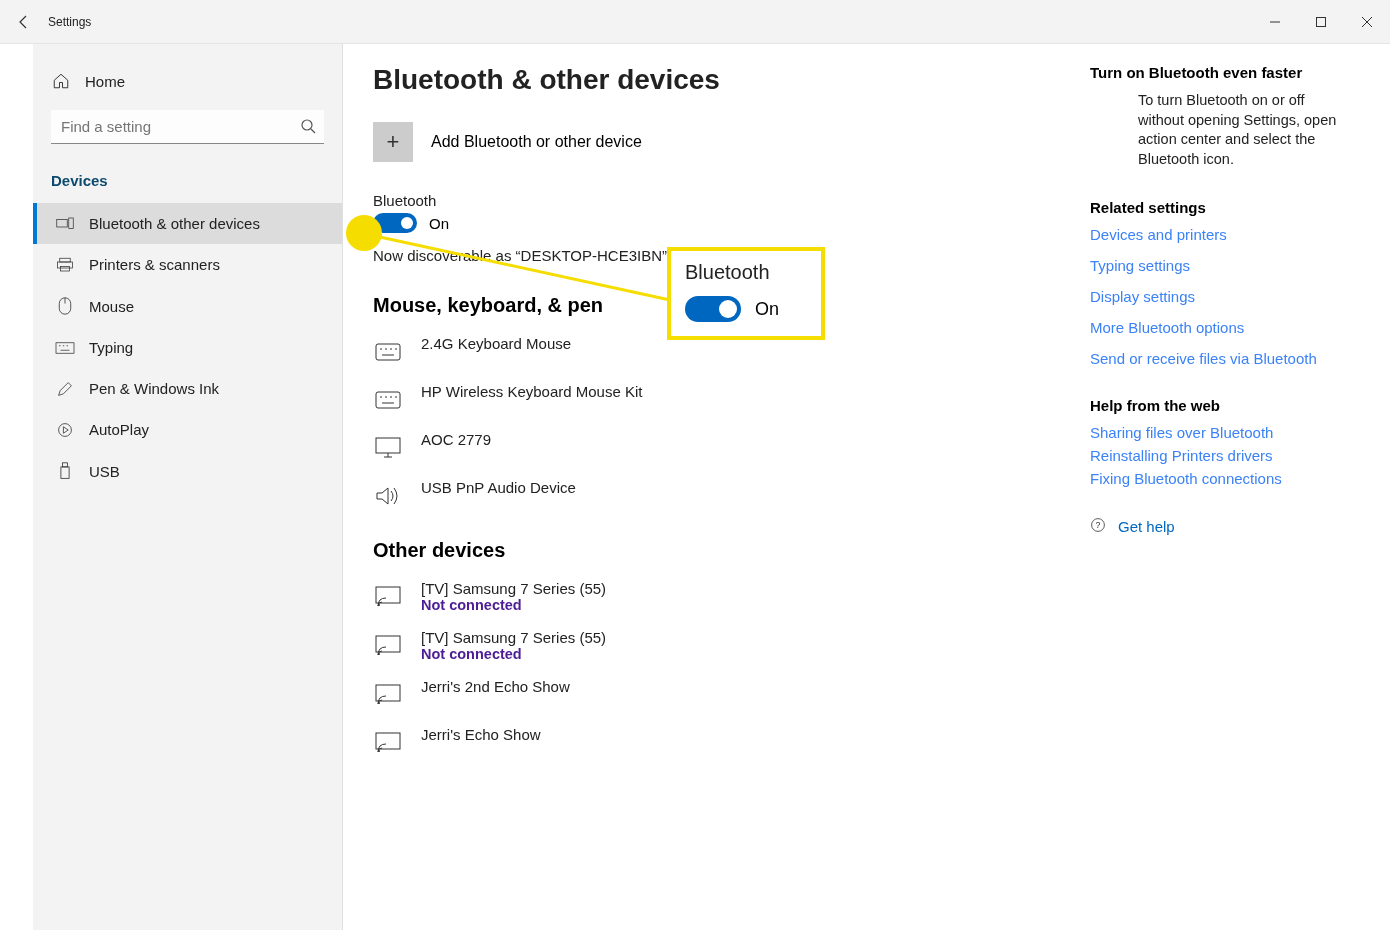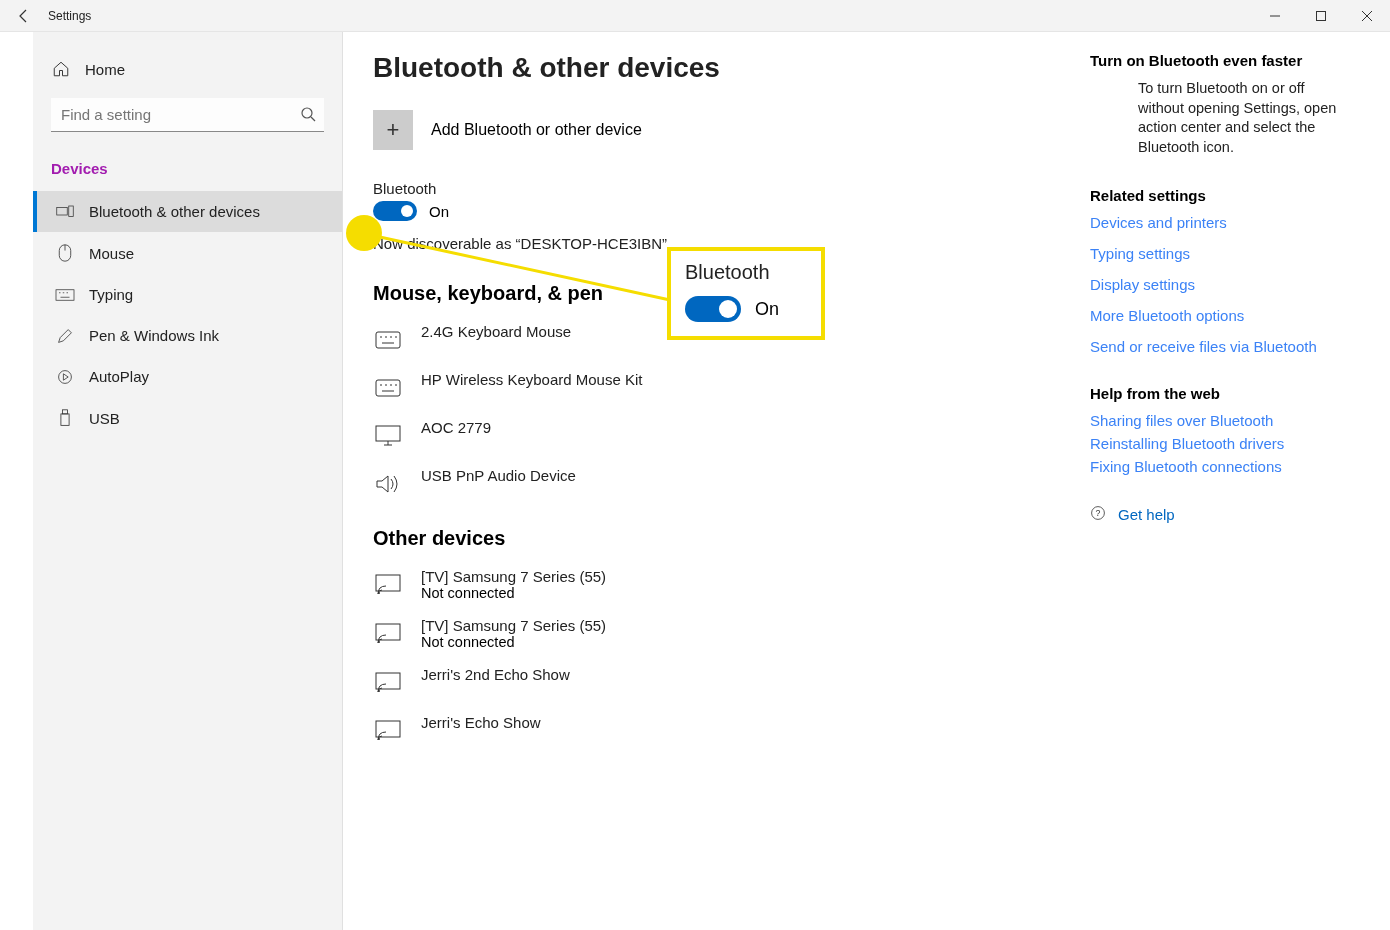--- a/index.html
+++ b/index.html
@@ -1,40 +1,40 @@
 <!DOCTYPE html>
 <html><head>
 <meta charset="utf-8">
 <style>
   * { box-sizing: border-box; margin: 0; padding: 0; font-family: "Segoe UI", sans-serif; }
   body { width: 1390px; height: 930px; background: #fff; overflow: hidden; position: relative; }
 
   
-  .titlebar { height: 32px; display: flex; align-items: center; background: #f3f3f3; border-bottom: 1px solid #e5e5e5; }
+  .titlebar { height: 44px; display: flex; align-items: center; background: #f3f3f3; border-bottom: 1px solid #e5e5e5; }
   .titlebar .back { width: 48px; height: 32px; display:flex; align-items:center; justify-content:center; color:#333; }
   .titlebar .title { font-size: 12px; color: #222; }
   .titlebar .spacer { flex: 1; }
   .win-btn { width: 46px; height: 32px; display:flex; align-items:center; justify-content:center; color:#333; }
   .win-btn svg { width: 10px; height: 10px; }
 
   .body-area { display:flex; height: calc(930px - 32px); padding-left: 33px; }
 
   
   .sidebar { width: 310px; background: #f3f3f3; border-right: 1px solid #e0e0e0; padding-top: 18px; }
   .home-row { display:flex; align-items:center; gap: 14px; padding: 10px 18px; font-size: 15px; color:#222; }
   .home-row .icon-slot { width: 20px; display:flex; justify-content:center; }
   .search-wrap { padding: 10px 18px 18px 18px; }
   .search-box { position: relative; }
   .search-box input {
     width: 100%; height: 34px; padding: 4px 30px 4px 10px;
     border: none; border-bottom: 1.5px solid #888; background: #fdfdfd;
     font-size: 15px; outline: none;
   }
   .search-box .srch-icon { position:absolute; right:8px; top:8px; color:#555; }
-  .cat-header { padding: 10px 18px; font-size: 15px; font-weight: 600; color:#a21caf; }
+  .cat-header { padding: 10px 18px; font-size: 15px; font-weight: 600; color:#0c4a6e; }
   .nav-list { margin-top: 4px; }
   .nav-item {
     display:flex; align-items:center; gap: 14px;
     padding: 12px 18px; font-size: 15px; color:#222; cursor: pointer;
     border-left: 4px solid transparent;
   }
   .nav-item.selected { background:#dcdcdc; border-left: 4px solid #0078d4; }
   .nav-item .icon-slot { width: 20px; display:flex; justify-content:center; }
 
   
@@ -56,21 +56,21 @@
     width: 12px; height: 12px; border-radius: 50%; background:#fff;
     position:absolute; top: 4px; right: 4px;
   }
   .toggle-state { font-size: 15px; }
   .discover-text { font-size: 15px; color:#222; margin-bottom: 30px; }
 
   .group-title { font-size: 20px; font-weight: 600; margin-bottom: 10px; margin-top: 20px; }
   .device-row { display:flex; align-items:flex-start; gap: 18px; padding: 8px 0; }
   .device-icon { width: 30px; height: 30px; display:flex; align-items:center; justify-content:center; color:#333; margin-top:2px; }
   .device-info .name { font-size: 15px; color:#222; }
-  .device-info .status { font-size: 14.5px; color:#000000; }
+  .device-info .status { font-size: 14.5px; color:#4c1d95;font-weight:bold; }
 
   
   .rp-title { font-size: 15px; font-weight: 600; margin-bottom: 10px; }
   .rp-text { font-size: 14.5px; color:#222; line-height: 1.35; margin-bottom: 30px; margin-left: 48px; }
   .rp-link { display:block; font-size: 15px; color:#3b82f6; margin-bottom: 14px; cursor:pointer; }
   .rp-section { margin-bottom: 30px; }
   .get-help { display:flex; align-items:center; gap: 12px; font-size:15px; color:#0067c0; cursor:pointer; }
   .get-help .gh-icon { color:#333; }
 
   
@@ -154,20 +154,30 @@
         <span class="icon-slot">
           <svg width="18" height="14" viewBox="0 0 24 18">
               <rect x="1" y="3" width="14" height="10" stroke="#333" fill="none"></rect>
               <rect x="17" y="1" width="6" height="14" stroke="#333" fill="none"></rect>
             </svg>
         </span>
         <span>Bluetooth &amp; other devices</span>
       </div>
       <div class="nav-item">
         <span class="icon-slot">
+          <svg width="18" height="16" viewBox="0 0 24 20">
+              <rect x="5" y="1" width="14" height="5" stroke="#333" fill="none"></rect>
+              <rect x="2" y="6" width="20" height="8" stroke="#333" fill="none"></rect>
+              <rect x="6" y="12" width="12" height="6" stroke="#333" fill="none"></rect>
+            </svg>
+        </span>
+        <span>Printers &amp; scanners</span>
+      </div>
+      <div class="nav-item">
+        <span class="icon-slot">
           <svg width="14" height="18" viewBox="0 0 16 22">
               <rect x="1" y="1" width="14" height="20" rx="7" stroke="#333" fill="none"></rect>
               <line x1="8" y1="1" x2="8" y2="8" stroke="#333"></line>
             </svg>
         </span>
         <span>Mouse</span>
       </div>
       <div class="nav-item">
         <span class="icon-slot">
           <svg width="20" height="12" viewBox="0 0 26 16">
@@ -350,21 +360,21 @@
         <div class="rp-title">Related settings</div>
         <a class="rp-link">Devices and printers</a>
         <a class="rp-link">Typing settings</a>
         <a class="rp-link">Display settings</a>
         <a class="rp-link">More Bluetooth options</a>
         <a class="rp-link">Send or receive files via Bluetooth</a>
       </div>
       <div class="rp-section">
         <div class="rp-title">Help from the web</div>
         <a class="rp-link" style="margin-bottom:6px">Sharing files over Bluetooth</a>
-        <a class="rp-link" style="margin-bottom:6px">Reinstalling Bluetooth drivers</a>
+        <a class="rp-link" style="margin-bottom:6px">Reinstalling Printers drivers</a>
         <a class="rp-link" style="margin-bottom:6px">Fixing Bluetooth connections</a>
       </div>
       <div class="get-help">
         <span class="gh-icon">
           <svg width="16" height="16" viewBox="0 0 20 20">
               <circle cx="10" cy="10" r="8" stroke="#333" fill="none"></circle>
               <text x="10" y="14" text-anchor="middle" font-size="11" fill="#333">?</text>
             </svg>
         </span>
         <span>Get help</span>

